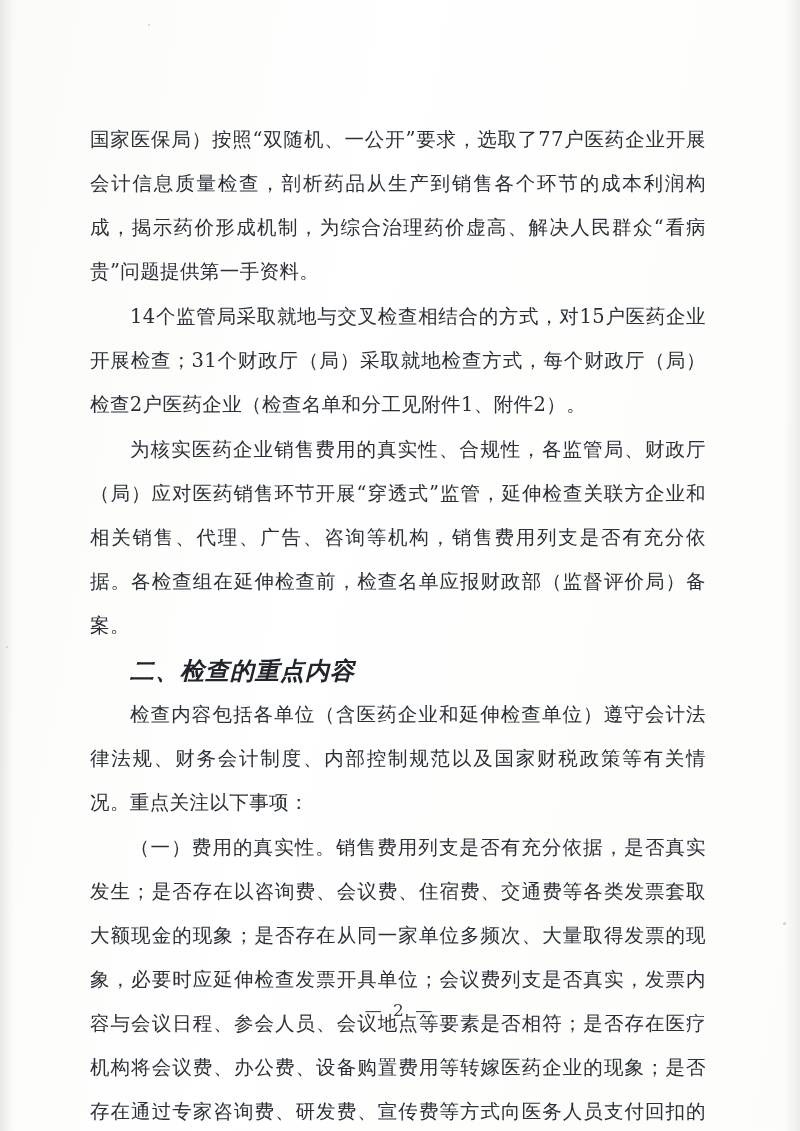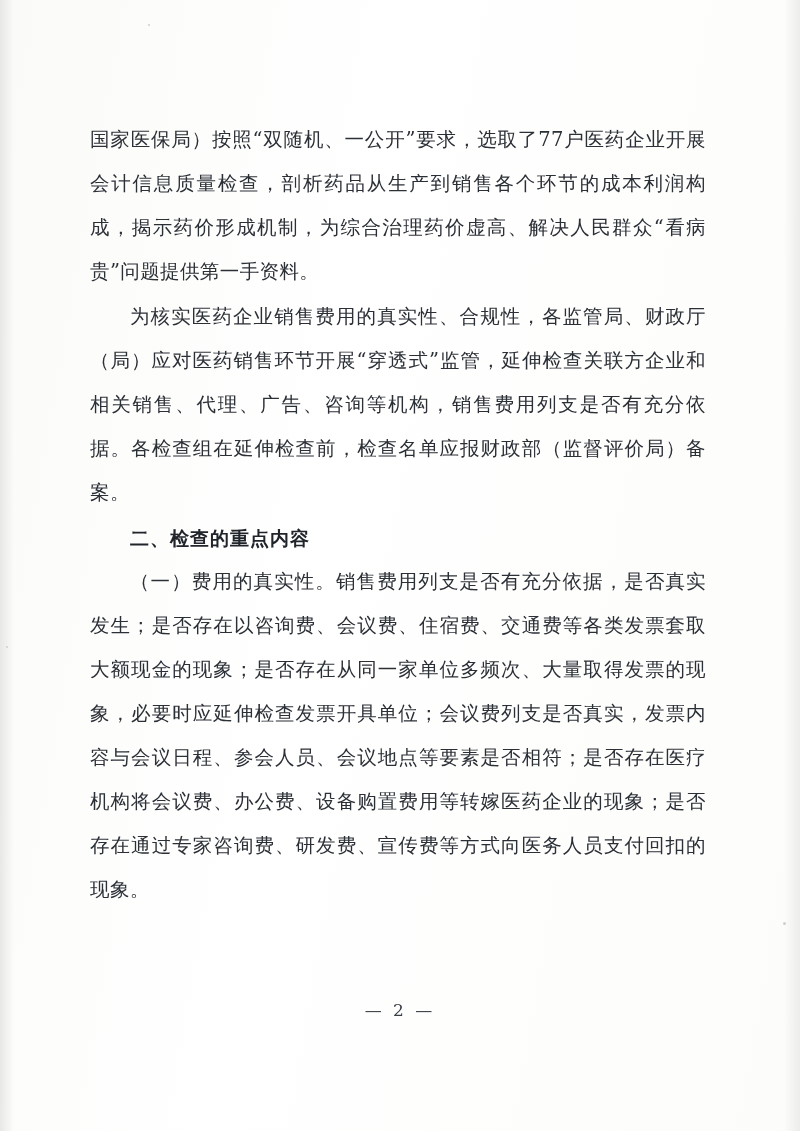--- a/index.html
+++ b/index.html
@@ -55,27 +55,28 @@
     text-align: justify;
     text-justify: inter-ideograph;
     letter-spacing: 0.4px;
     font-family: "DejaVu Serif", "Liberation Serif", serif;
   }
   p.indent {
     text-indent: 40px;
   }
   p.heading {
     margin: 0;
-    font-size: 19px;
+    font-size: 24px;
     line-height: 44px;
     color: #21252b;
     font-weight: bold;
     text-indent: 40px;
     letter-spacing: 1px;
     font-family: "DejaVu Sans", "Liberation Sans", sans-serif;
+    font-style: italic;
   }
   .page-number {
     position: absolute;
     left: 0;
     right: 0;
     top: 1000px;
     text-align: center;
     font-size: 17px;
     color: #3a3f46;
     letter-spacing: 3px;
@@ -96,19 +97,21 @@
   <div class="page-tint"></div>
   <div class="page-edge-left"></div>
   <div class="page-edge-right"></div>
 
   <div class="speck" style="top:24px; left:148px; width:2px; height:2px;"></div>
   <div class="speck" style="top:922px; left:783px; width:3px; height:3px;"></div>
   <div class="speck" style="top:646px; left:6px; width:2px; height:2px;"></div>
 
   <div class="content">
     <p class="body-text">国家医保局）按照“双随机、一公开”要求，选取了77户医药企业开展会计信息质量检查，剖析药品从生产到销售各个环节的成本利润构成，揭示药价形成机制，为综合治理药价虚高、解决人民群众“看病贵”问题提供第一手资料。</p>
+    <p class="body-text indent">14个监管局采取就地与交叉检查相结合的方式，对15户医药企业开展检查；31个财政厅（局）采取就地检查方式，每个财政厅（局）检查2户医药企业（检查名单和分工见附件1、附件2）。</p>
     <p class="body-text indent">为核实医药企业销售费用的真实性、合规性，各监管局、财政厅（局）应对医药销售环节开展“穿透式”监管，延伸检查关联方企业和相关销售、代理、广告、咨询等机构，销售费用列支是否有充分依据。各检查组在延伸检查前，检查名单应报财政部（监督评价局）备案。</p>
     <p class="heading">二、检查的重点内容</p>
+    <p class="body-text indent">检查内容包括各单位（含医药企业和延伸检查单位）遵守会计法律法规、财务会计制度、内部控制规范以及国家财税政策等有关情况。重点关注以下事项：</p>
     <p class="body-text indent">（一）费用的真实性。销售费用列支是否有充分依据，是否真实发生；是否存在以咨询费、会议费、住宿费、交通费等各类发票套取大额现金的现象；是否存在从同一家单位多频次、大量取得发票的现象，必要时应延伸检查发票开具单位；会议费列支是否真实，发票内容与会议日程、参会人员、会议地点等要素是否相符；是否存在医疗机构将会议费、办公费、设备购置费用等转嫁医药企业的现象；是否存在通过专家咨询费、研发费、宣传费等方式向医务人员支付回扣的现象。</p>
   </div>
 
   <div class="page-number">— 2 —</div>
 </div>
 
 </body></html>

